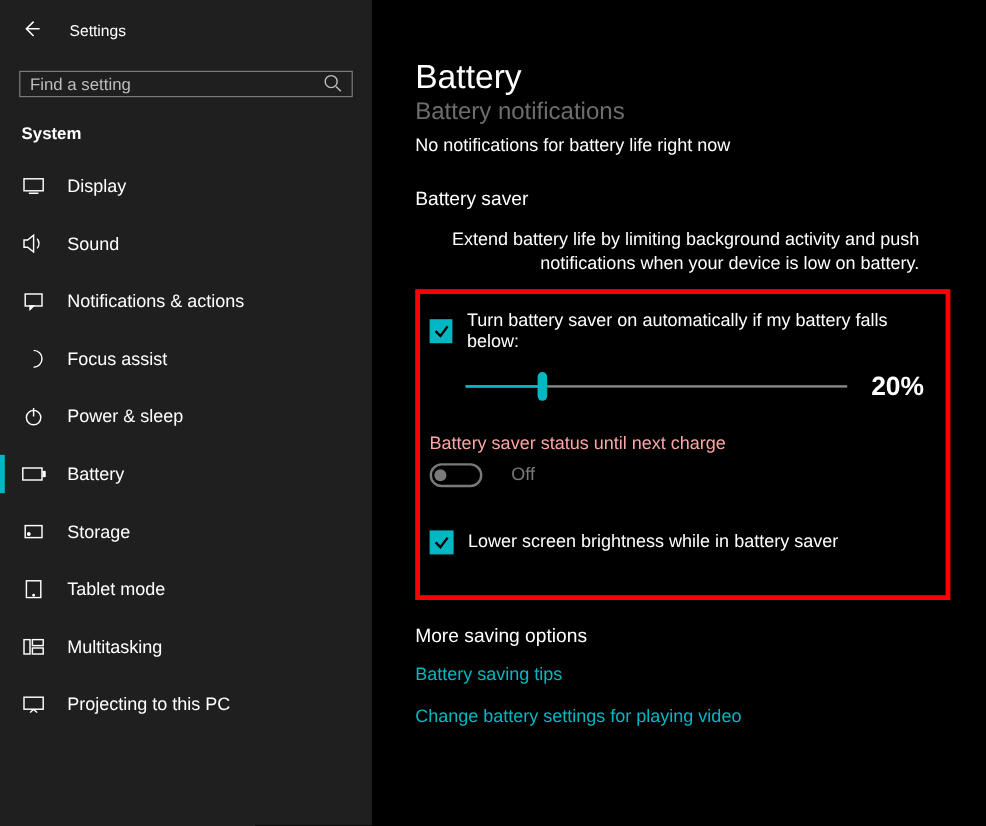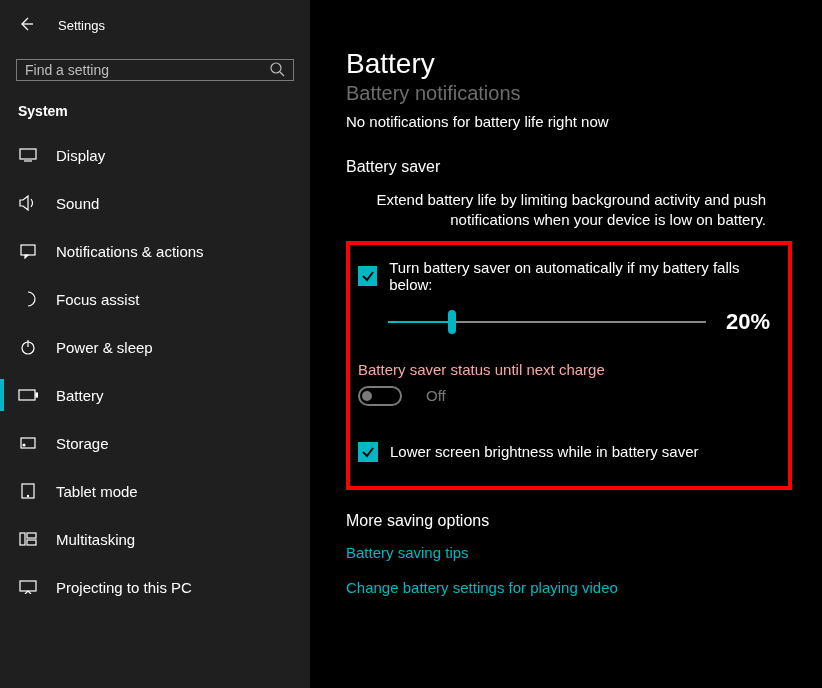--- a/index.html
+++ b/index.html
@@ -317,21 +317,21 @@
     </div>
 
     <div class="disabled-label">Battery saver status until next charge</div>
     <div class="toggle-row">
       <div class="toggle">
         <div class="knob"></div>
       </div>
       <span class="toggle-text">Off</span>
     </div>
 
-    <div class="checkbox-row" style="margin-bottom:0">
+    <div class="checkbox-row" style="margin-bottom:10px">
       <span class="chk">
         <svg width="14" height="14" viewBox="0 0 14 14" fill="none" stroke="#000" stroke-width="2">
             <path d="M2 7 L6 11 L12 3"></path>
           </svg>
       </span>
       <span>Lower screen brightness while in battery saver</span>
     </div>
 
   </div>
 

